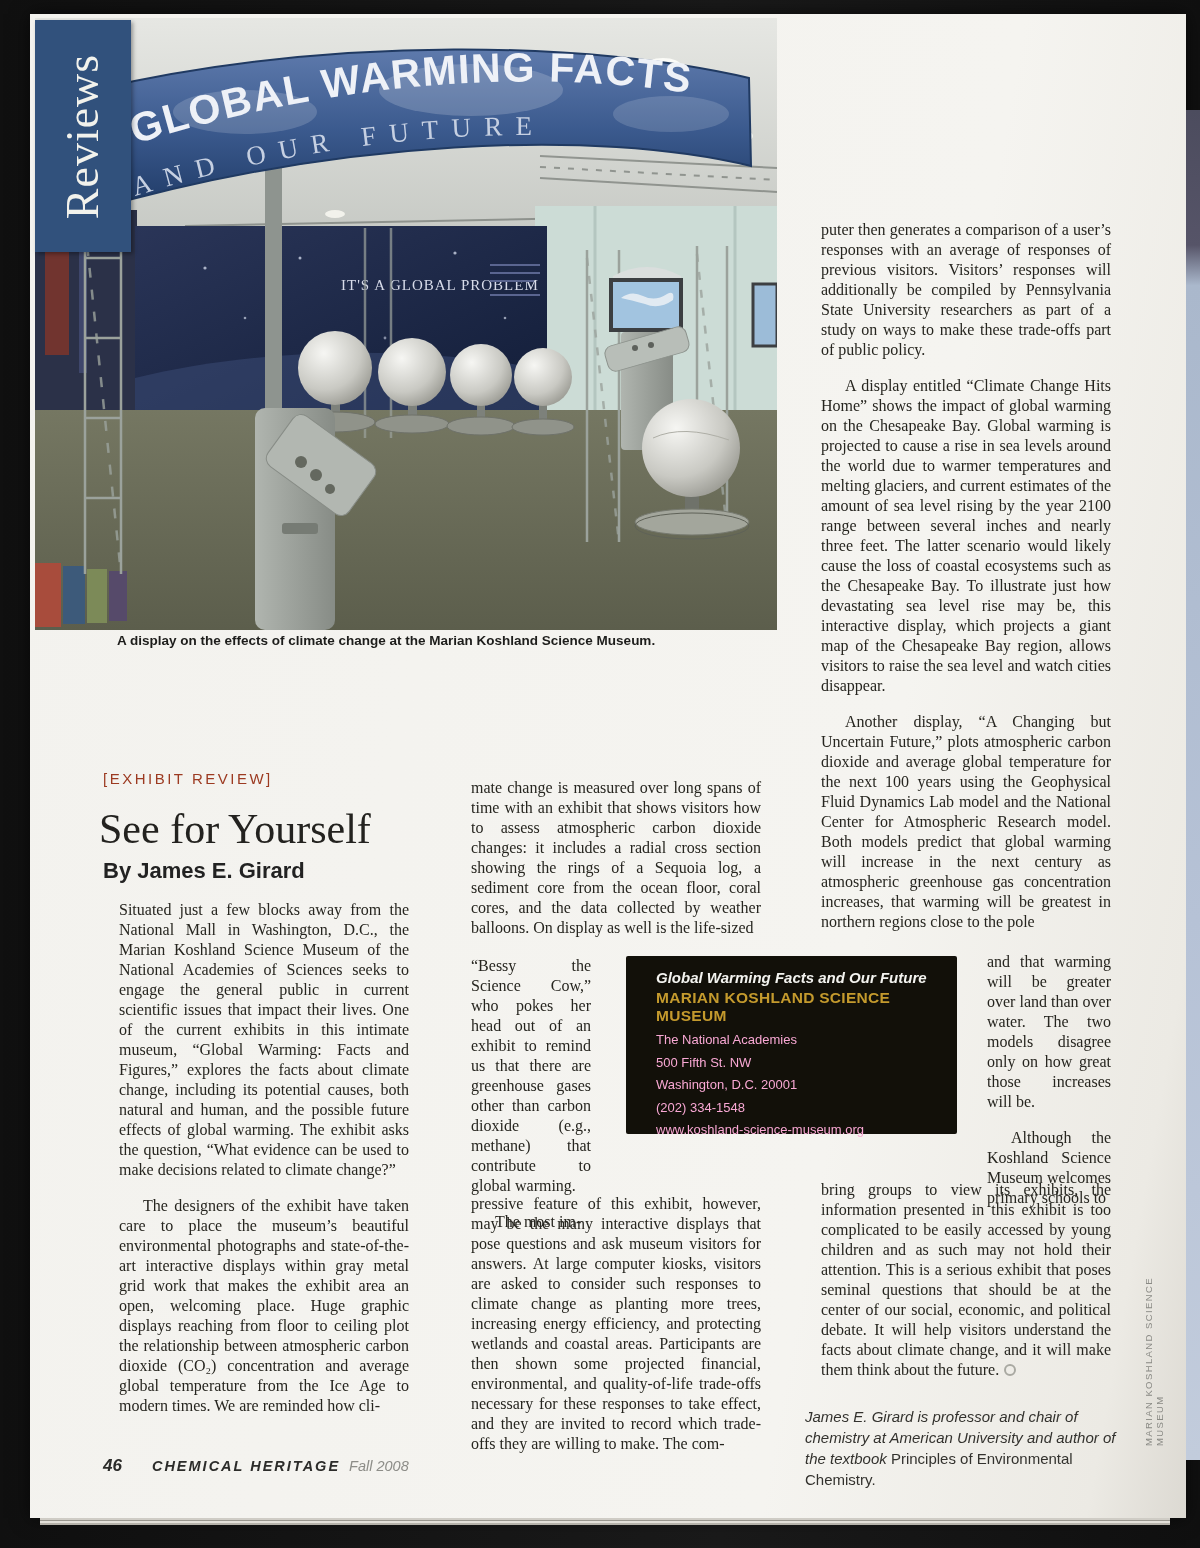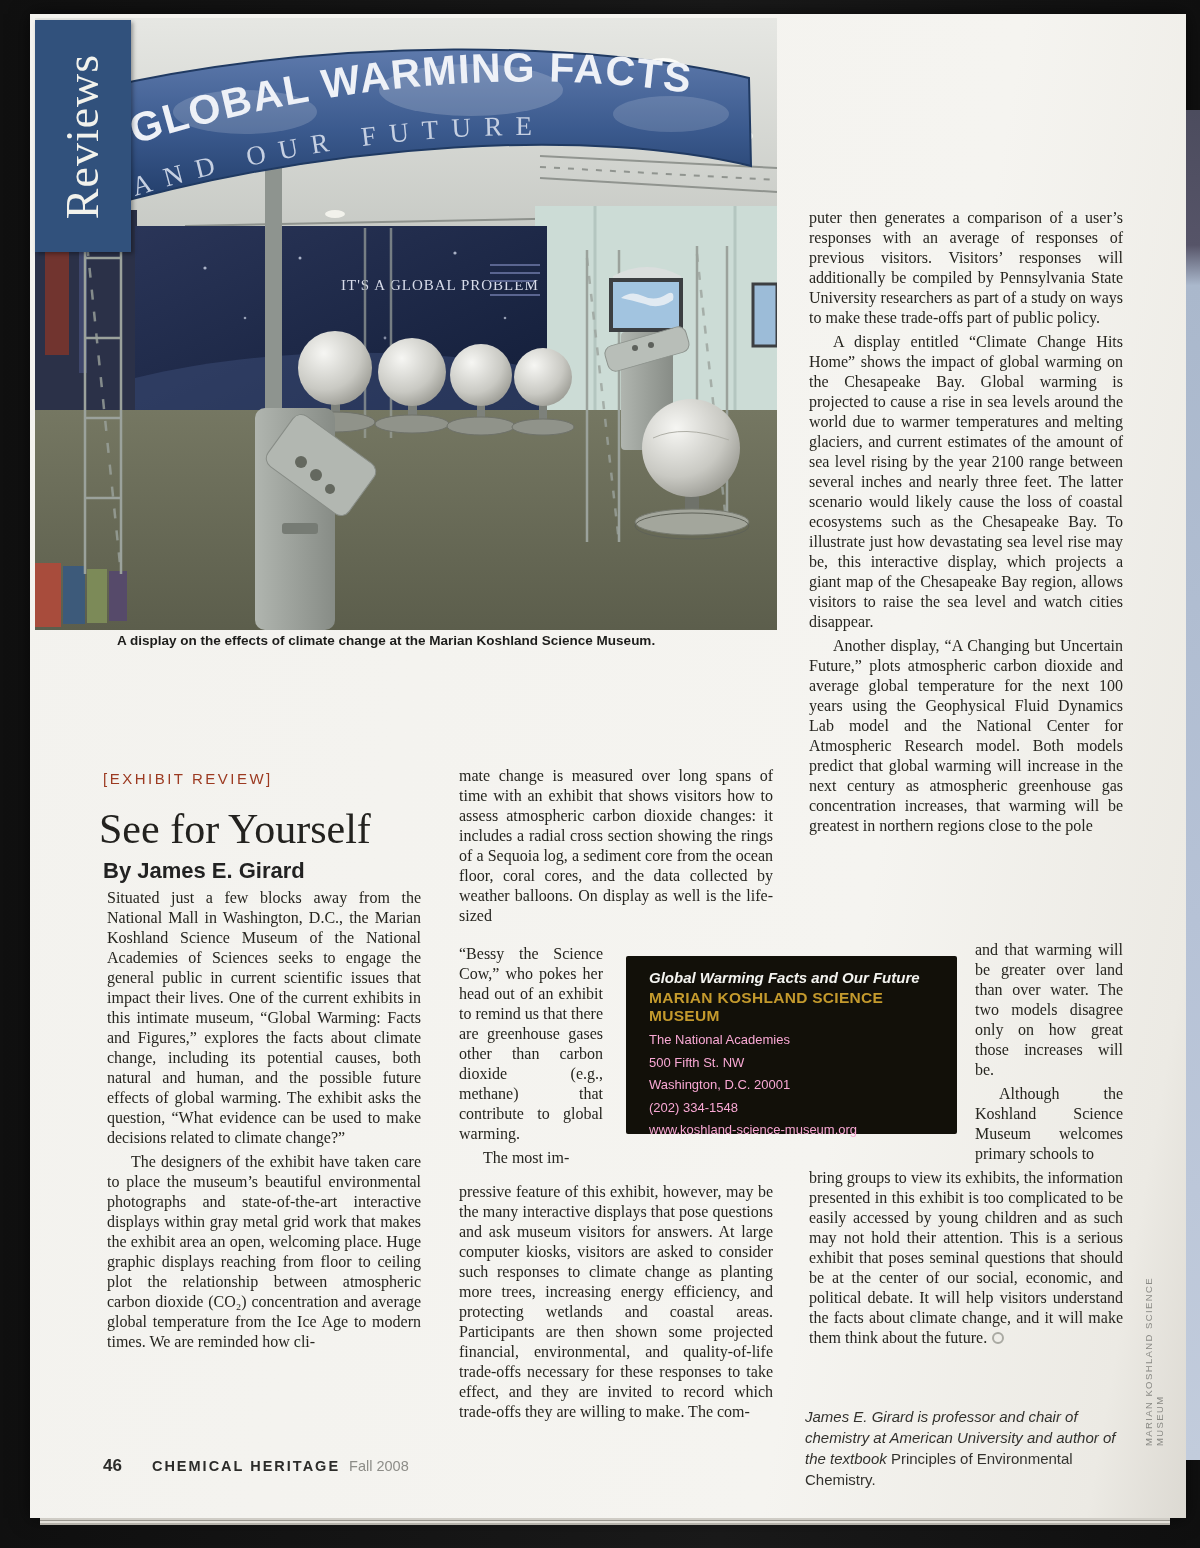--- a/index.html
+++ b/index.html
@@ -27,43 +27,43 @@
        font-family:"Liberation Sans",sans-serif;font-weight:bold;font-size:13.5px;color:#1d1d1b;}
 
   .kicker{position:absolute;left:103px;top:770px;font-family:"Liberation Sans",sans-serif;
        font-weight:normal;font-size:15px;letter-spacing:2.5px;color:#9c3a21;}
   .title{position:absolute;left:99px;top:790px;font-family:"Liberation Serif",serif;
        font-size:42px;font-weight:normal;color:#23221f;letter-spacing:0;margin-top:15px;}
   .byline{position:absolute;left:103px;top:858px;font-family:"Liberation Sans",sans-serif;
        font-weight:bold;font-size:22px;color:#222;}
 
   .body-text{font-size:16px;line-height:20px;color:#26251f;text-align:justify;}
-  .body-text p{margin:4px;}
+  .body-text p{margin:16px;}
   .body-text p.ind{text-indent:24px;}
   .col1{position:absolute;left:103px;top:884px;width:322px;}
   .col2a{position:absolute;left:455px;top:762px;width:322px;}
   .col2b{position:absolute;left:455px;top:940px;width:152px;}
   .col2c{position:absolute;left:455px;top:1178px;width:322px;}
   .col3a{position:absolute;left:805px;top:204px;width:322px;}
   .col3b{position:absolute;left:971px;top:936px;width:156px;}
   .col3c{position:absolute;left:805px;top:1164px;width:322px;}
   .endmark{display:inline-block;width:8px;height:8px;border:2.5px solid #a9a9a2;border-radius:50%;
        margin-left:5px;vertical-align:-1px;}
   .bio{position:absolute;left:805px;top:1382px;width:334px;font-family:"Liberation Sans",sans-serif;
        font-size:15px;line-height:21px;color:#33322e;margin-top:24px;}
   .bio .it{font-style:italic;}
 
   .infobox{position:absolute;left:626px;top:956px;width:331px;height:178px;box-sizing:border-box;
-       background:#121009;border-radius:2px;padding:13px 17px 10px 23px;z-index:4;
+       background:#121009;border-radius:2px;padding:13px 17px 10px 30px;z-index:4;
        font-family:"Liberation Sans",sans-serif;}
   .infobox .ib-title{font-style:italic;font-weight:bold;font-size:15px;color:#f3f3ef;margin-bottom:3px;}
   .infobox .ib-museum{font-weight:bold;font-size:15.5px;color:#c49a2d;letter-spacing:.3px;margin-bottom:4px;}
   .infobox .ib-line{font-size:13px;color:#f9a8d4;line-height:22.5px;}
 
-  .footer{position:absolute;left:103px;top:1456px;font-family:"Liberation Sans",sans-serif;color:#2c2c2a;}
+  .footer{position:absolute;left:103px;top:1456px;font-family:"Liberation Sans",sans-serif;color:#2c2c2a;font-style:italic;}
   .footer .pg{font-weight:bold;font-size:17px;margin-right:30px;}
   .footer .mag{font-weight:bold;font-size:14.5px;letter-spacing:2px;}
   .footer .iss{font-size:14.5px;color:#8d8d88;margin-left:9px;}
 
   .vcredit{position:absolute;left:1143px;top:1228px;height:218px;
        writing-mode:vertical-rl;transform:rotate(180deg);
        font-family:"Liberation Sans",sans-serif;font-size:9.5px;letter-spacing:1.4px;color:#8a8a85;}
 </style>
 </head>
 <body>

